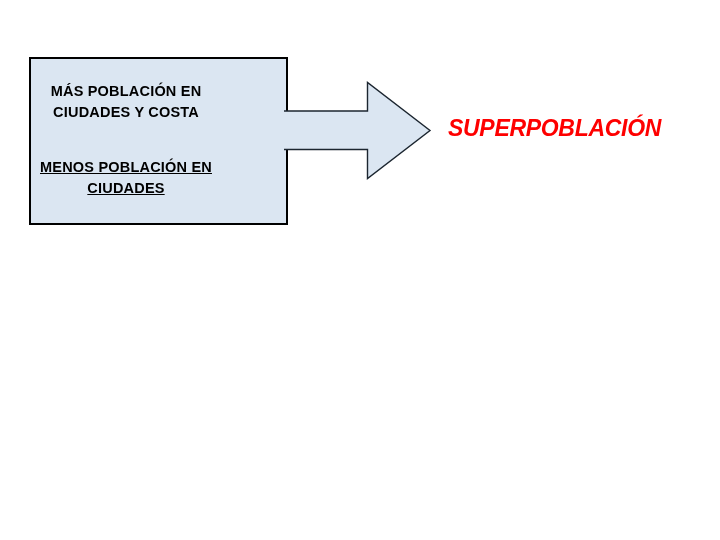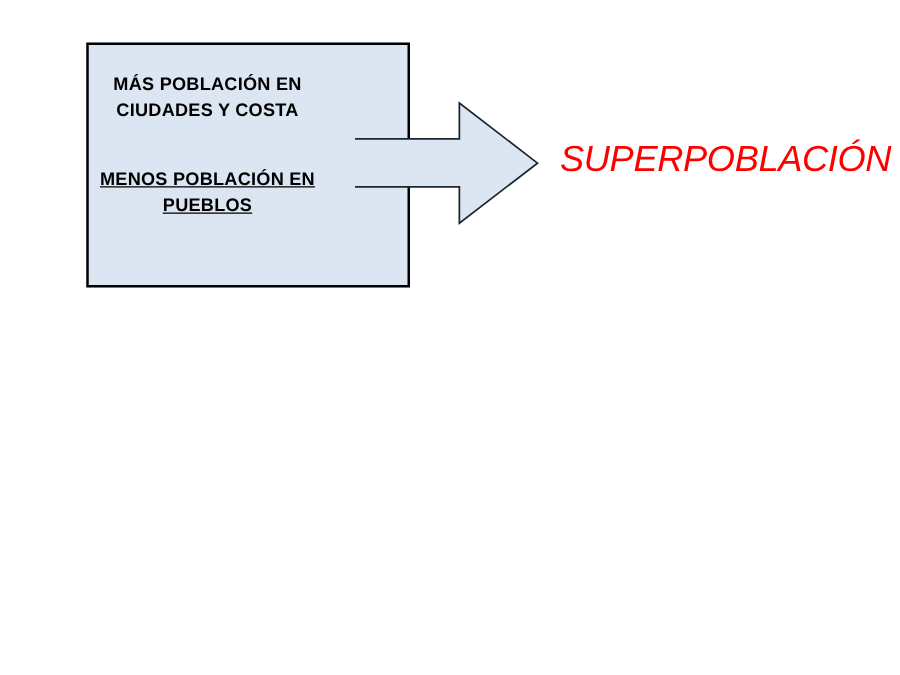--- a/index.html
+++ b/index.html
@@ -13,27 +13,26 @@
     height: 540px;
     background: var(--slide-bg, #ffffff);
     overflow: hidden;
     font-family: "Liberation Sans", "DejaVu Sans", sans-serif;
   }
 
   
   .cause-box {
     position: absolute;
     left: 29px;
-    top: 34px;
+    top: 57px;
     width: 259px;
-    height: 196px;
+    height: 168px;
     box-sizing: border-box;
     background: var(--shape-fill, #dbe6f2);
     border: 2px solid var(--box-border, #000000);
-    margin-left: 40px;
   }
   .cause-box .para {
     position: absolute;
     left: 0;
     width: 190px;
     margin: 0;
     text-align: center;
     font-size: 14.5px;
     line-height: 20.5px;
     font-weight: bold;
@@ -61,42 +60,42 @@
     stroke: var(--arrow-outline, #1c2630);
     stroke-width: 1.4;
     stroke-linejoin: miter;
   }
 
   
   .result-label {
     position: absolute;
     left: 448px;
     top: 114px;
-    font-size: 29px;
+    font-size: 23px;
     line-height: 28px;
-    font-weight: normal;
+    font-weight: bold;
     font-style: italic;
     letter-spacing: -0.3px;
     color: var(--result-text, #fe0000);
     white-space: nowrap;
   }
 </style>
 </head>
 <body>
 
 <div class="slide">
 
   <div class="cause-box">
     <p class="para para-1">
       <span class="line">MÁS POBLACIÓN EN</span>
       <span class="line">CIUDADES Y COSTA</span>
     </p>
     <p class="para para-2">
       <span class="line">MENOS POBLACIÓN EN</span>
-      <span class="line">PUEBLOS</span>
+      <span class="line">CIUDADES</span>
     </p>
   </div>
 
   <svg class="flow-arrow" viewBox="0 0 156 106" aria-hidden="true">
 
     <path d="M 4 33 L 87.5 33 L 87.5 4.5 L 150 52.5 L 87.5 100.5 L 87.5 71.5 L 4 71.5"></path>
   </svg>
 
   <div class="result-label">SUPERPOBLACIÓN</div>
 

